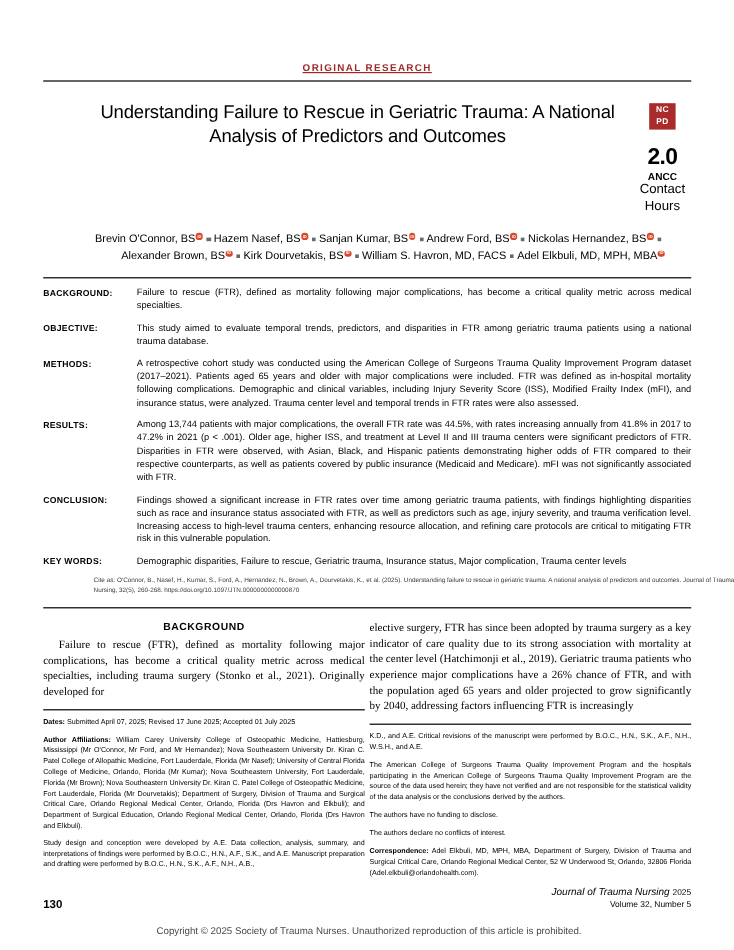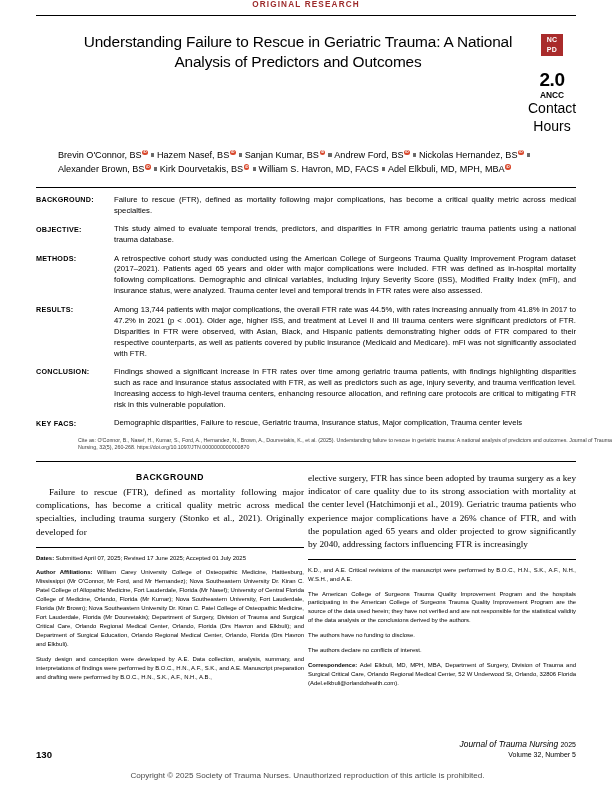--- a/index.html
+++ b/index.html
@@ -13,20 +13,22 @@
   }
   .page { position:absolute; inset:0; }
 
   
   .kicker {
     text-align:center;
     color:#9c2a2a;
     font-size:8.2px;
     font-weight:bold;
     letter-spacing:1.15px;
+    margin-top:52px;
+    text-decoration:underline;
   }
   .rule-top {
     border-top:1.1px solid #000;
     margin:6px 36px 0 36px;
   }
 
   
   .title-row {
     display:flex;
     align-items:flex-start;
@@ -62,26 +64,26 @@
     box-sizing:border-box;
   }
   .ncpd-num {
     font-size:19px;
     font-weight:bold;
     line-height:1.05;
     margin-top:14px;
     letter-spacing:-0.5px;
   }
   .ncpd-ancc { font-size:8.4px; font-weight:bold; line-height:1.25; }
-  .ncpd-ct { font-size:14px; line-height:1.22;text-align:center; }
+  .ncpd-ct { font-size:11px; line-height:1.22;text-align:center; }
 
   
   .authors {
     margin:13px 58px 0 58px;
-    text-align:left;
+    text-align:right;
     font-size:9.1px;
     line-height:1.55;
   }
   .orcid {
     display:inline-block;
     width:5.6px; height:5.6px;
     border-radius:50%;
     background:#d8472b;
     position:relative;
     top:-2.2px;
@@ -233,21 +235,21 @@
       </div>
       <div class="abs-row">
         <div class="abs-label">RESULTS:</div>
         <div class="abs-body">Among 13,744 patients with major complications, the overall FTR rate was 44.5%, with rates increasing annually from 41.8% in 2017 to 47.2% in 2021 (p &lt; .001). Older age, higher ISS, and treatment at Level II and III trauma centers were significant predictors of FTR. Disparities in FTR were observed, with Asian, Black, and Hispanic patients demonstrating higher odds of FTR compared to their respective counterparts, as well as patients covered by public insurance (Medicaid and Medicare). mFI was not significantly associated with FTR.</div>
       </div>
       <div class="abs-row">
         <div class="abs-label">CONCLUSION:</div>
         <div class="abs-body">Findings showed a significant increase in FTR rates over time among geriatric trauma patients, with findings highlighting disparities such as race and insurance status associated with FTR, as well as predictors such as age, injury severity, and trauma verification level. Increasing access to high-level trauma centers, enhancing resource allocation, and refining care protocols are critical to mitigating FTR risk in this vulnerable population.</div>
       </div>
       <div class="abs-row">
-        <div class="abs-label">KEY FACS:</div>
+        <div class="abs-label">KEY WORDS:</div>
         <div class="abs-body">Demographic disparities, Failure to rescue, Geriatric trauma, Insurance status, Major complication, Trauma center levels</div>
       </div>
     </div>
   <div class="cite">Cite as: O'Connor, B., Nasef, H., Kumar, S., Ford, A., Hernandez, N., Brown, A., Dourvetakis, K., et al. (2025). Understanding failure to rescue in geriatric trauma: A national analysis of predictors and outcomes. Journal of Trauma Nursing, 32(5), 260-268. https://doi.org/10.1097/JTN.0000000000000870</div>
   <div class="abs-rule-bottom"></div>
 
   <div class="cols">
 
     <div class="col">
       <div class="sec-head">BACKGROUND</div>

